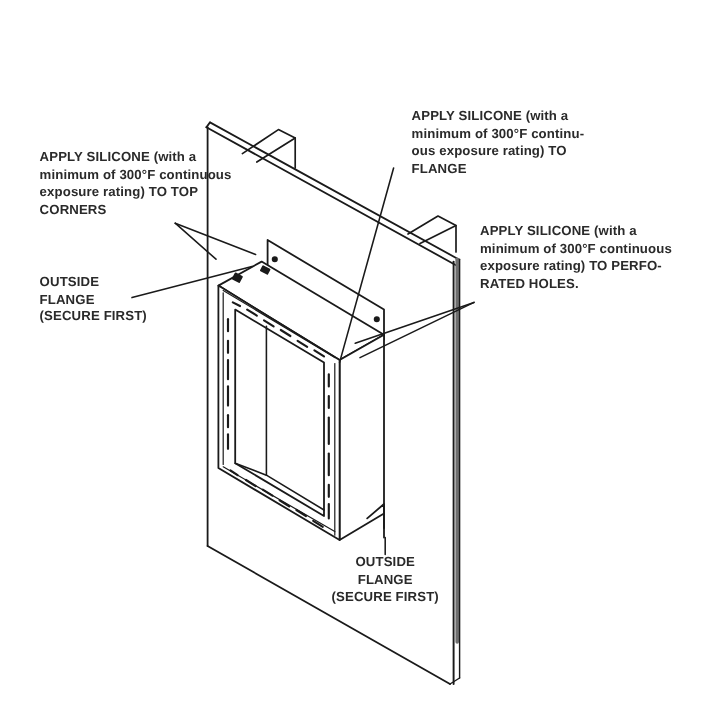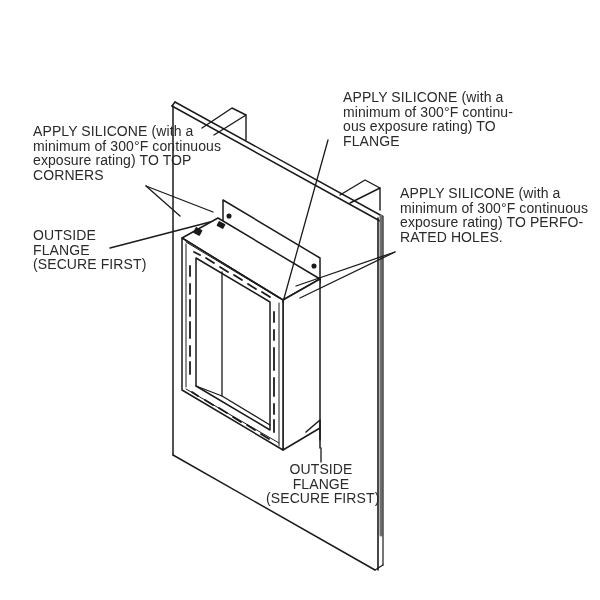--- a/index.html
+++ b/index.html
@@ -8,22 +8,22 @@
     width: 600px;
     height: 600px;
     background: #ffffff;
     overflow: hidden;
     font-family: "Liberation Sans", sans-serif;
   }
   svg.drawing { position: absolute; left: 0; top: 0; }
   .label {
     position: absolute;
     font-family: "Liberation Sans", sans-serif;
-    font-weight: normal;
-    font-size: 14px;
+    font-weight: bold;
+    font-size: 11px;
     line-height: 14.5px;
     color: #2a2a2a;
     white-space: pre;
     letter-spacing: 0.1px;
   }
   .center { text-align: center; }
 </style>
 </head>
 <body>
 

